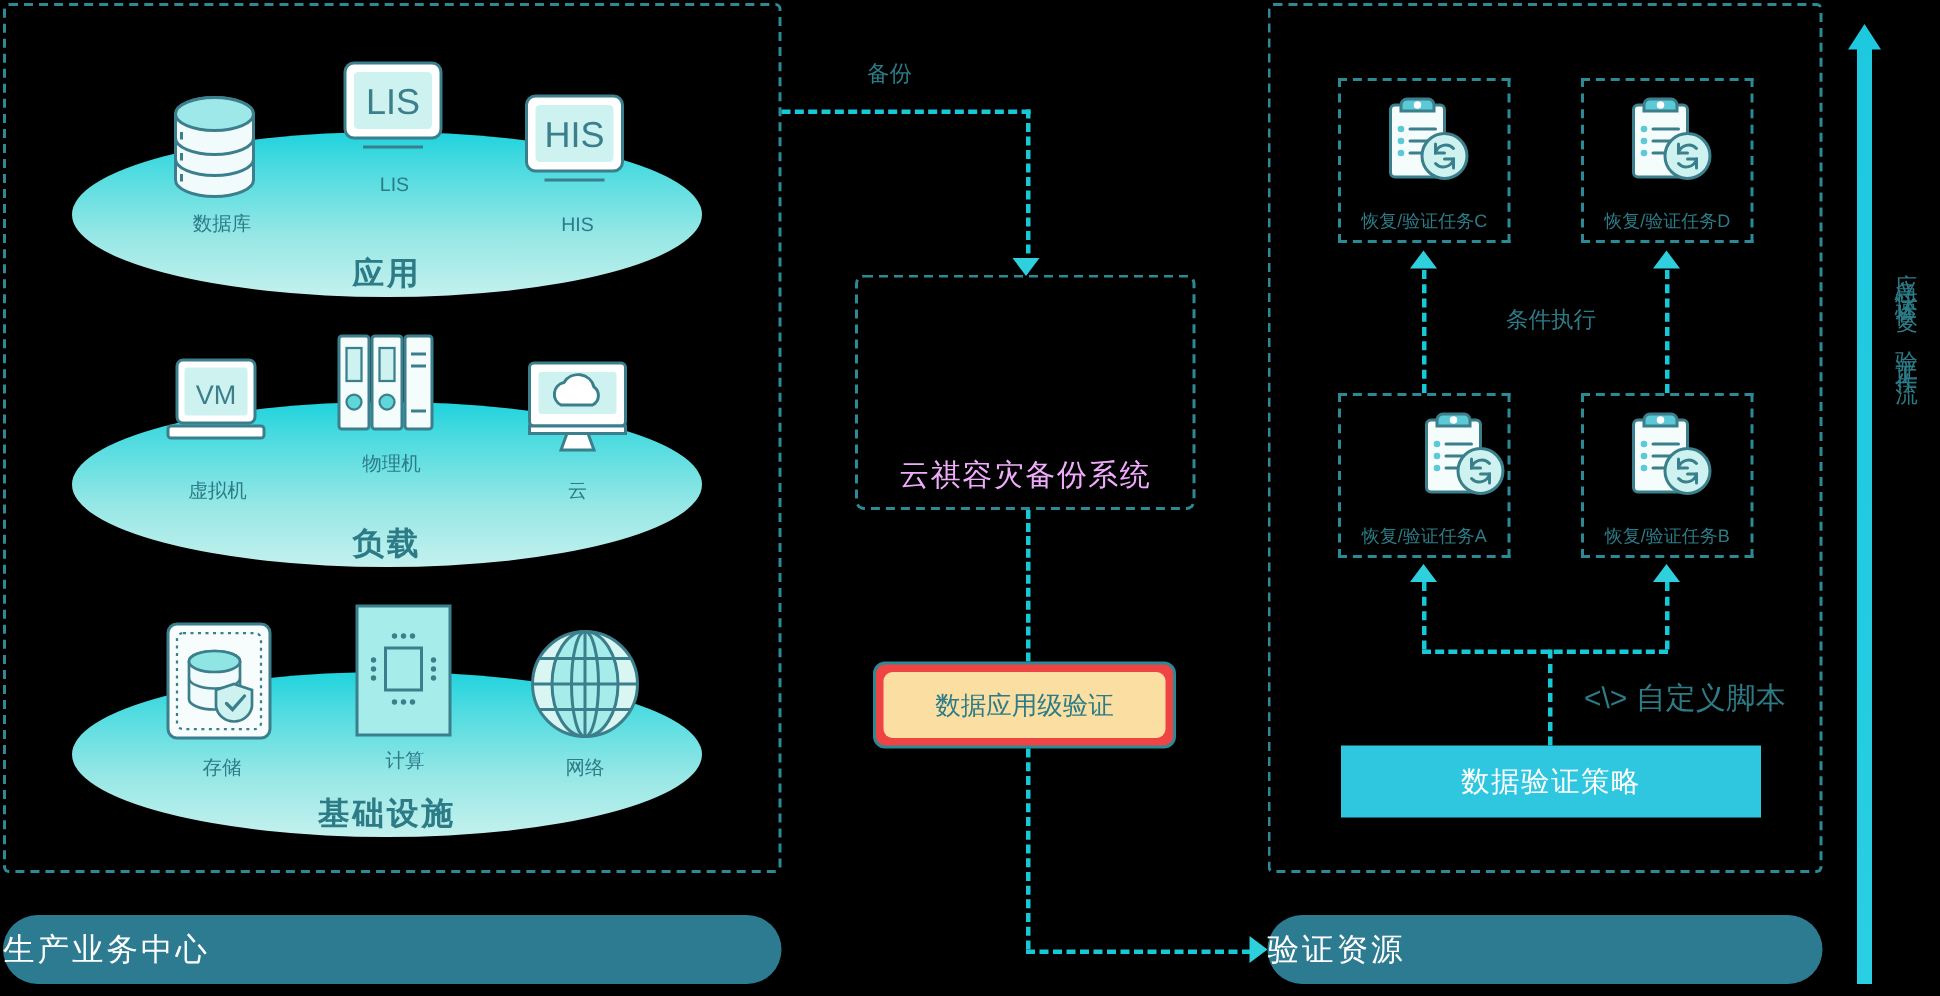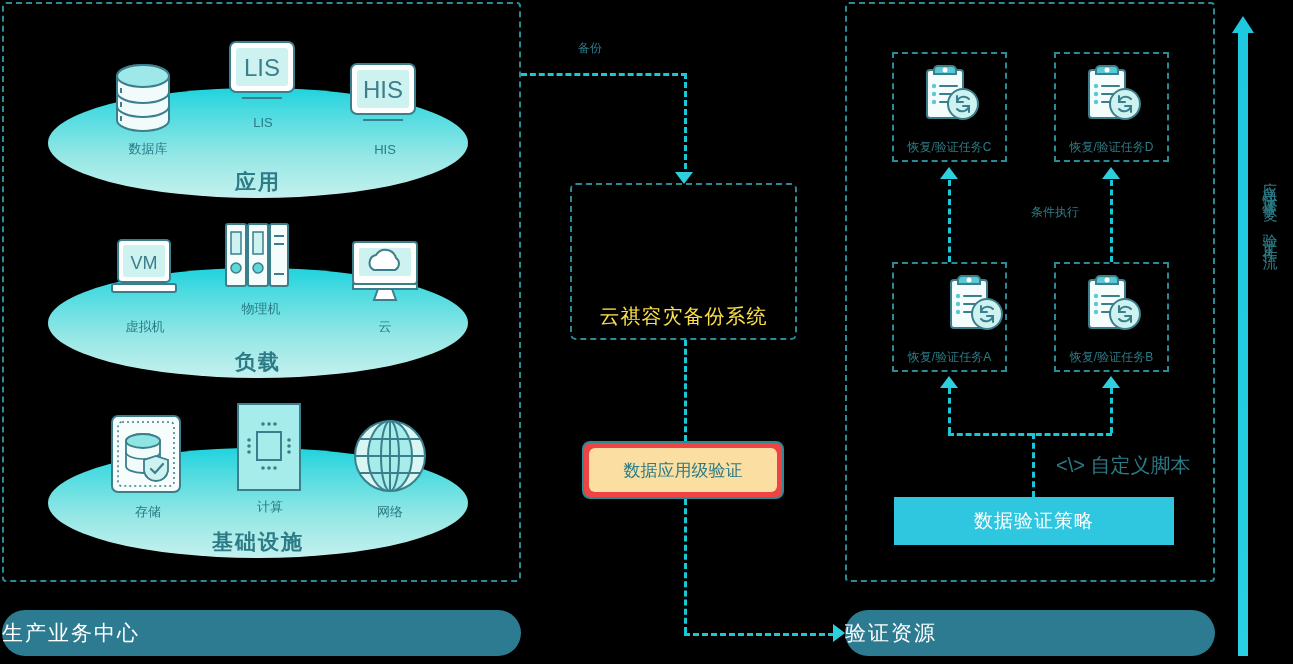--- a/index.html
+++ b/index.html
@@ -59,21 +59,21 @@
   .arrow-up{
     position:absolute;width:0;height:0;
     border-left:9px solid transparent;border-right:9px solid transparent;
     border-bottom:12px solid #2fd0dd;
   }
   .arrow-right{
     position:absolute;width:0;height:0;
     border-top:9px solid transparent;border-bottom:9px solid transparent;
     border-left:12px solid #2fd0dd;
   }
-  .flow-label{position:absolute;font-size:12px;color:#2c7b86;white-space:nowrap;}
+  .flow-label{position:absolute;font-size:15px;color:#2c7b86;white-space:nowrap;}
 
   
   #app-validate{
     position:absolute;left:582px;top:441px;width:202px;height:58px;
     background:#ef4444;border:2px solid #2b8a96;border-radius:8px;
     padding:5px;box-sizing:border-box;
   }
   #app-validate .inner{
     width:100%;height:100%;background:#fbdfa2;border-radius:6px;
     display:flex;align-items:center;justify-content:center;
@@ -99,21 +99,21 @@
   #wf-text{
     position:absolute;left:1258px;top:170px;width:24px;
     writing-mode:vertical-rl;text-orientation:upright;
     font-size:15px;color:#2c7b86;letter-spacing:5px;line-height:24px;
   }
 
   .task-label{font-size:12px;color:#2c7b86;position:absolute;bottom:4px;
     width:100%;text-align:center;white-space:nowrap;}
   .sys-label{
     position:absolute;bottom:8px;width:100%;text-align:center;
-    font-size:20px;color:#fde047;letter-spacing:1px;
+    font-size:20px;color:#f0abfc;letter-spacing:1px;
   }
 </style>
 </head>
 <body>
 
 <div class="dashbox" id="prod-zone"></div>
 
 <div class="platter" style="left:48px;top:88px;width:420px;height:110px;"></div>
 
 <div class="icon-card" style="left:112px;top:62px;">
@@ -369,21 +369,21 @@
       <path d="M50 50 v-6 h-6" fill="none" stroke="#3b7f8c" stroke-width="2" stroke-linecap="round"></path>
     </svg>
   </div>
   <div class="task-label">恢复/验证任务B</div>
 </div>
 
 <div class="dline-v" style="left:948px;top:180px;height:82px;"></div>
 <div class="arrow-up" style="left:940px;top:167px;"></div>
 <div class="dline-v" style="left:1110px;top:180px;height:82px;"></div>
 <div class="arrow-up" style="left:1102px;top:167px;"></div>
-<div class="flow-label" style="left:1031px;top:204px;">条件执行</div>
+<div class="flow-label" style="left:1004px;top:204px;">条件执行</div>
 
 <div class="dline-v" style="left:1032px;top:433px;height:64px;"></div>
 <div class="dline-h" style="left:948px;top:433px;width:164px;"></div>
 <div class="dline-v" style="left:948px;top:388px;height:45px;"></div>
 <div class="arrow-up" style="left:940px;top:376px;"></div>
 <div class="dline-v" style="left:1110px;top:388px;height:45px;"></div>
 <div class="arrow-up" style="left:1102px;top:376px;"></div>
 
 <div class="flow-label" style="left:1056px;top:452px;font-size:20px;">&lt;\&gt; 自定义脚本</div>
 

